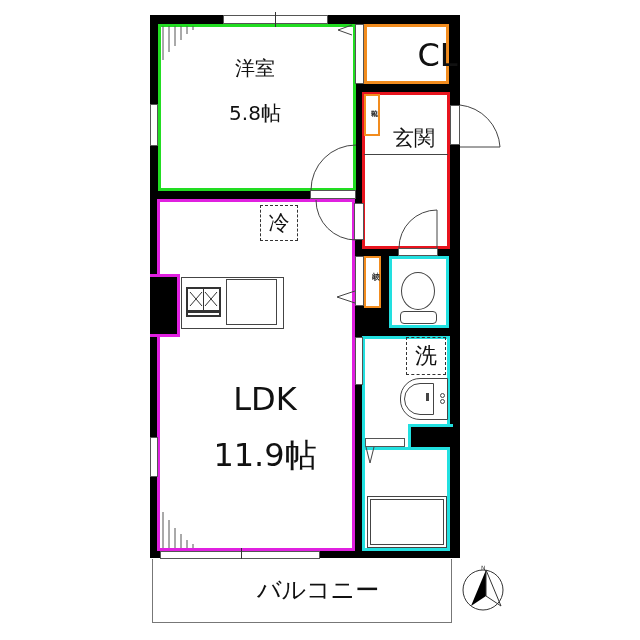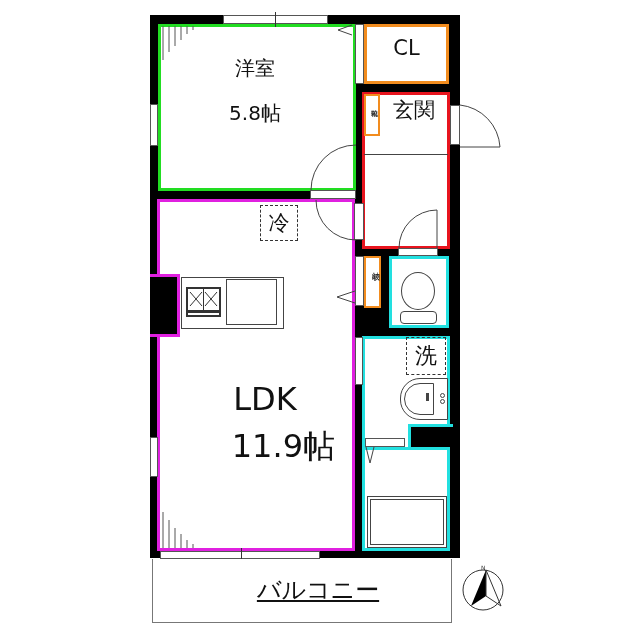--- a/index.html
+++ b/index.html
@@ -15,38 +15,38 @@
 </head>
 <body>
 
 <div class="abs wall" style="left:150px;top:15px;width:310px;height:543px;"></div>
 
 <div class="room" style="left:158px;top:24px;width:198px;height:167px;border:3px solid #22dd22;"></div>
 <div class="lbl" style="left:205px;top:55px;width:100px;font-size:20px;">洋室</div>
 <div class="lbl" style="left:195px;top:100px;width:120px;font-size:20px;">5.8帖</div>
 
 <div class="room" style="left:364px;top:24px;width:85px;height:60px;border:3px solid #f28c1e;"></div>
-<div class="lbl" style="left:364px;top:36px;width:85px;font-size:21px;">CL</div>
+<div class="lbl" style="left:364px;top:36px;width:85px;font-size:32px;padding-left:31px;">CL</div>
 <div class="room" style="left:355px;top:24px;width:9px;height:60px;border:1px solid #555;"></div>
 
 <div class="room" style="left:362px;top:92px;width:88px;height:157px;border:3px solid #e8141e;"></div>
 <div class="abs" style="left:364px;top:154px;width:84px;height:1px;background:#444;"></div>
-<div class="lbl" style="left:384px;top:96px;width:60px;font-size:21px;">玄関</div>
+<div class="lbl" style="left:384px;top:124px;width:60px;font-size:21px;">玄関</div>
 <div class="room" style="left:364px;top:94px;width:16px;height:42px;border:2px solid #f28c1e;"></div>
 <div class="lbl" style="left:365px;top:104px;width:14px;font-size:7px;writing-mode:vertical-rl;">靴箱</div>
 
 <div class="room" style="left:450px;top:105px;width:10px;height:40px;border:1px solid #555;"></div>
 <svg width="60" height="50" style="left:455px;top:105px;">
     <path d="M5 0 A45 45 0 0 1 45 42 L5 42" fill="none" stroke="#444" stroke-width="1"></path>
   </svg>
 
 <div class="room" style="left:157px;top:199px;width:198px;height:352px;border:3px solid #e020e0;"></div>
 <div class="abs wall" style="left:150px;top:274px;width:30px;height:63px;border:3px solid #e020e0;border-left:none;background:#000;"></div>
 <div class="lbl" style="left:210px;top:380px;width:110px;font-size:32px;">LDK</div>
-<div class="lbl" style="left:195px;top:425px;width:140px;font-size:32px;text-align:right;">11.9帖</div>
+<div class="lbl" style="left:195px;top:434px;width:140px;font-size:32px;">11.9帖</div>
 
 <div class="dash" style="left:260px;top:205px;width:38px;height:36px;"></div>
 <div class="lbl" style="left:260px;top:209px;width:38px;font-size:21px;">冷</div>
 
 <div class="abs" style="left:181px;top:277px;width:103px;height:52px;border:1px solid #444;background:#fff;"></div>
 <div class="abs" style="left:186px;top:287px;width:35px;height:30px;border:2px solid #333;background:#fff;">
   <svg width="31" height="26" style="left:0;top:0;">
     <line x1="15.5" y1="0" x2="15.5" y2="22" stroke="#333"></line>
     <line x1="2" y1="3" x2="14" y2="17" stroke="#333"></line>
       <line x1="14" y1="3" x2="2" y2="17" stroke="#333"></line>
@@ -125,20 +125,20 @@
 <svg width="40" height="40" style="left:161px;top:510px;">
   <line x1="2" y1="38" x2="2" y2="2" stroke="#555"></line>
     <line x1="8" y1="38" x2="8" y2="10" stroke="#555"></line>
   <line x1="14" y1="38" x2="14" y2="18" stroke="#555"></line>
     <line x1="20" y1="38" x2="20" y2="24" stroke="#555"></line>
   <line x1="26" y1="38" x2="26" y2="30" stroke="#555"></line>
     <line x1="32" y1="38" x2="32" y2="34" stroke="#555"></line>
 </svg>
 
 <div class="abs" style="left:152px;top:559px;width:300px;height:64px;border:1px solid #777;border-top:none;background:#fff;"></div>
-<div class="lbl" style="left:152px;top:574px;width:332px;font-size:24px;text-decoration:underline;">バルコニー</div>
+<div class="lbl" style="left:152px;top:574px;width:332px;font-size:24px;">バルコニー</div>
 
 <svg width="50" height="56" style="left:459px;top:566px;">
   <circle cx="24" cy="24" r="20" fill="none" stroke="#333"></circle>
   <polygon points="27,4 12,40 27,30" fill="#000"></polygon>
   <polygon points="27,4 42,40 27,30" fill="none" stroke="#333"></polygon>
   <text x="22" y="4" font-size="6" fill="#333">N</text>
 </svg>
 
 </body></html>

